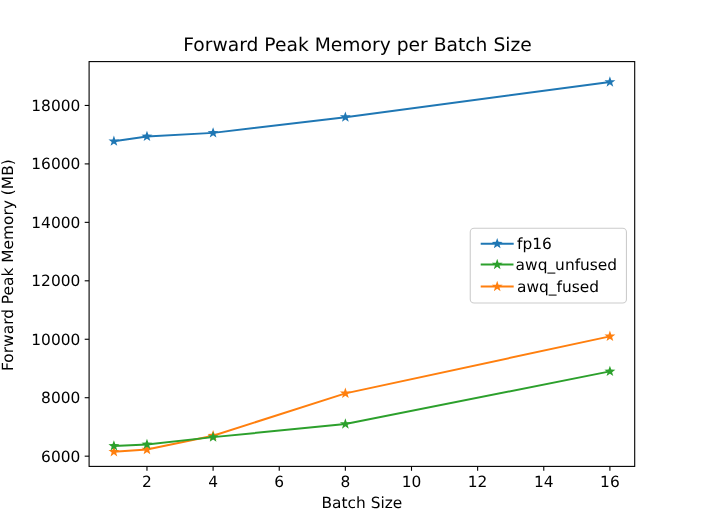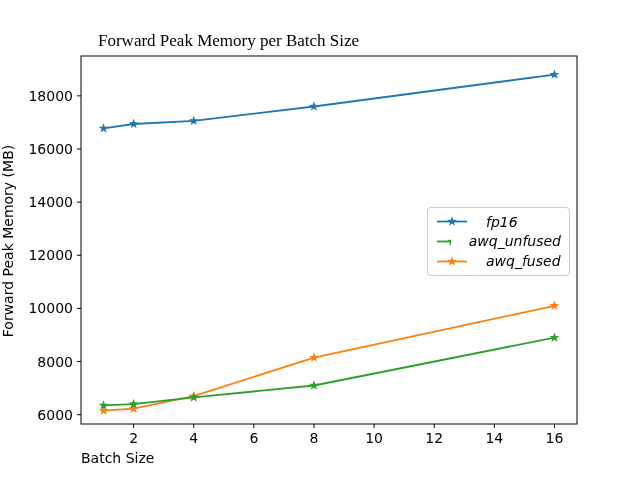--- a/index.html
+++ b/index.html
@@ -7,33 +7,33 @@
     position: relative;
     width: 640px;
     height: 480px;
     background: #ffffff;
     font-family: "DejaVu Sans", sans-serif;
     color: #000000;
     overflow: hidden;
   }
   .chart-title {
     position: absolute;
-    left: 98px;
+    left: 77px;
     top: 31px;
     width: 496px;
+    text-align: center;
     font-size: 17px;
     line-height: 20px;
-    font-family: Liberation Serif, serif;
   }
   .xlabel {
     position: absolute;
     left: 81px;
     top: 450px;
     width: 496px;
-    text-align: left;
+    text-align: center;
     font-size: 14px;
   }
   .ylabel {
     position: absolute;
     left: -112px;
     top: 233px;
     width: 240px;
     text-align: center;
     font-size: 14px;
     transform: rotate(-90deg);
@@ -50,26 +50,25 @@
     border: 1px solid #cccccc;
     border-radius: 4px;
     background: rgba(255,255,255,0.9);
     display: flex;
     flex-direction: column;
     justify-content: space-around;
     padding: 4px 8px;
   }
   .legend-row {
     display: flex;
-    align-items: center;
-    gap: 18px;
+    align-items: flex-start;
+    gap: 2px;
     font-size: 14px;
     line-height: 14px;
     white-space: nowrap;
-    font-style: italic;
   }
 </style>
 </head>
 <body>
 
 <div class="figure">
   <div class="chart-title">Forward Peak Memory per Batch Size</div>
   <div class="ylabel">Forward Peak Memory (MB)</div>
   <div class="xlabel">Batch Size</div>
   <svg class="plot" id="plot" width="640" height="480">

